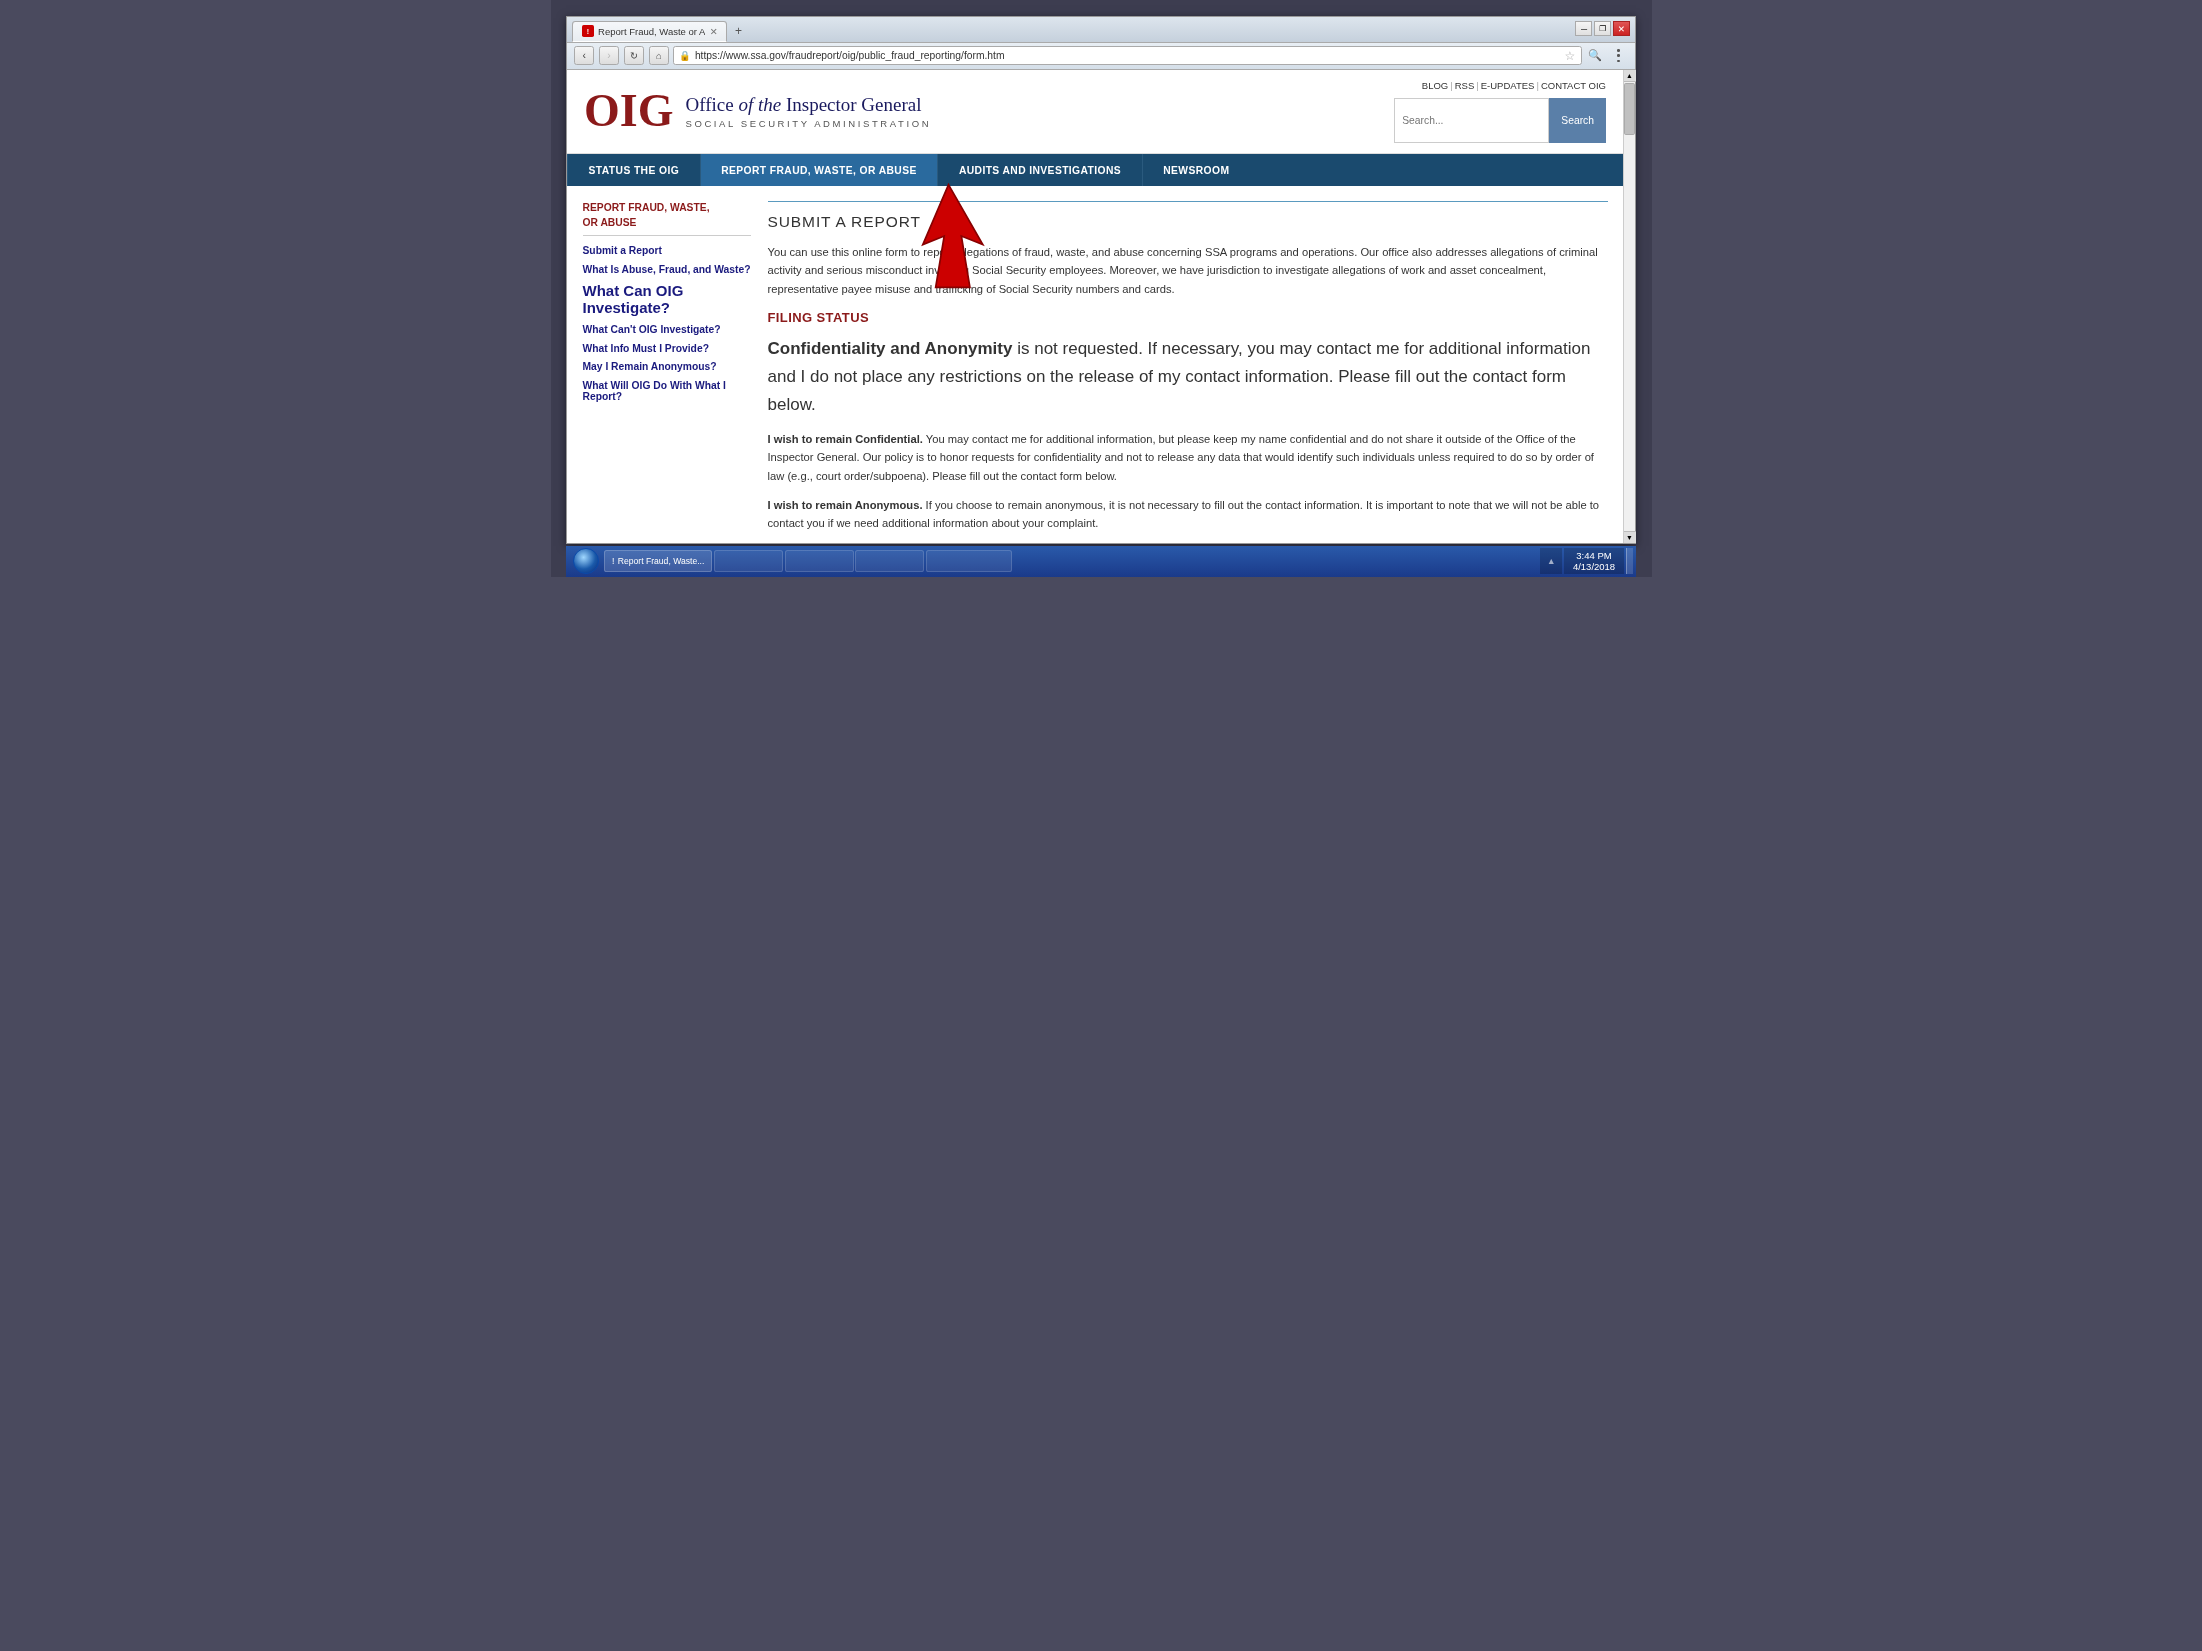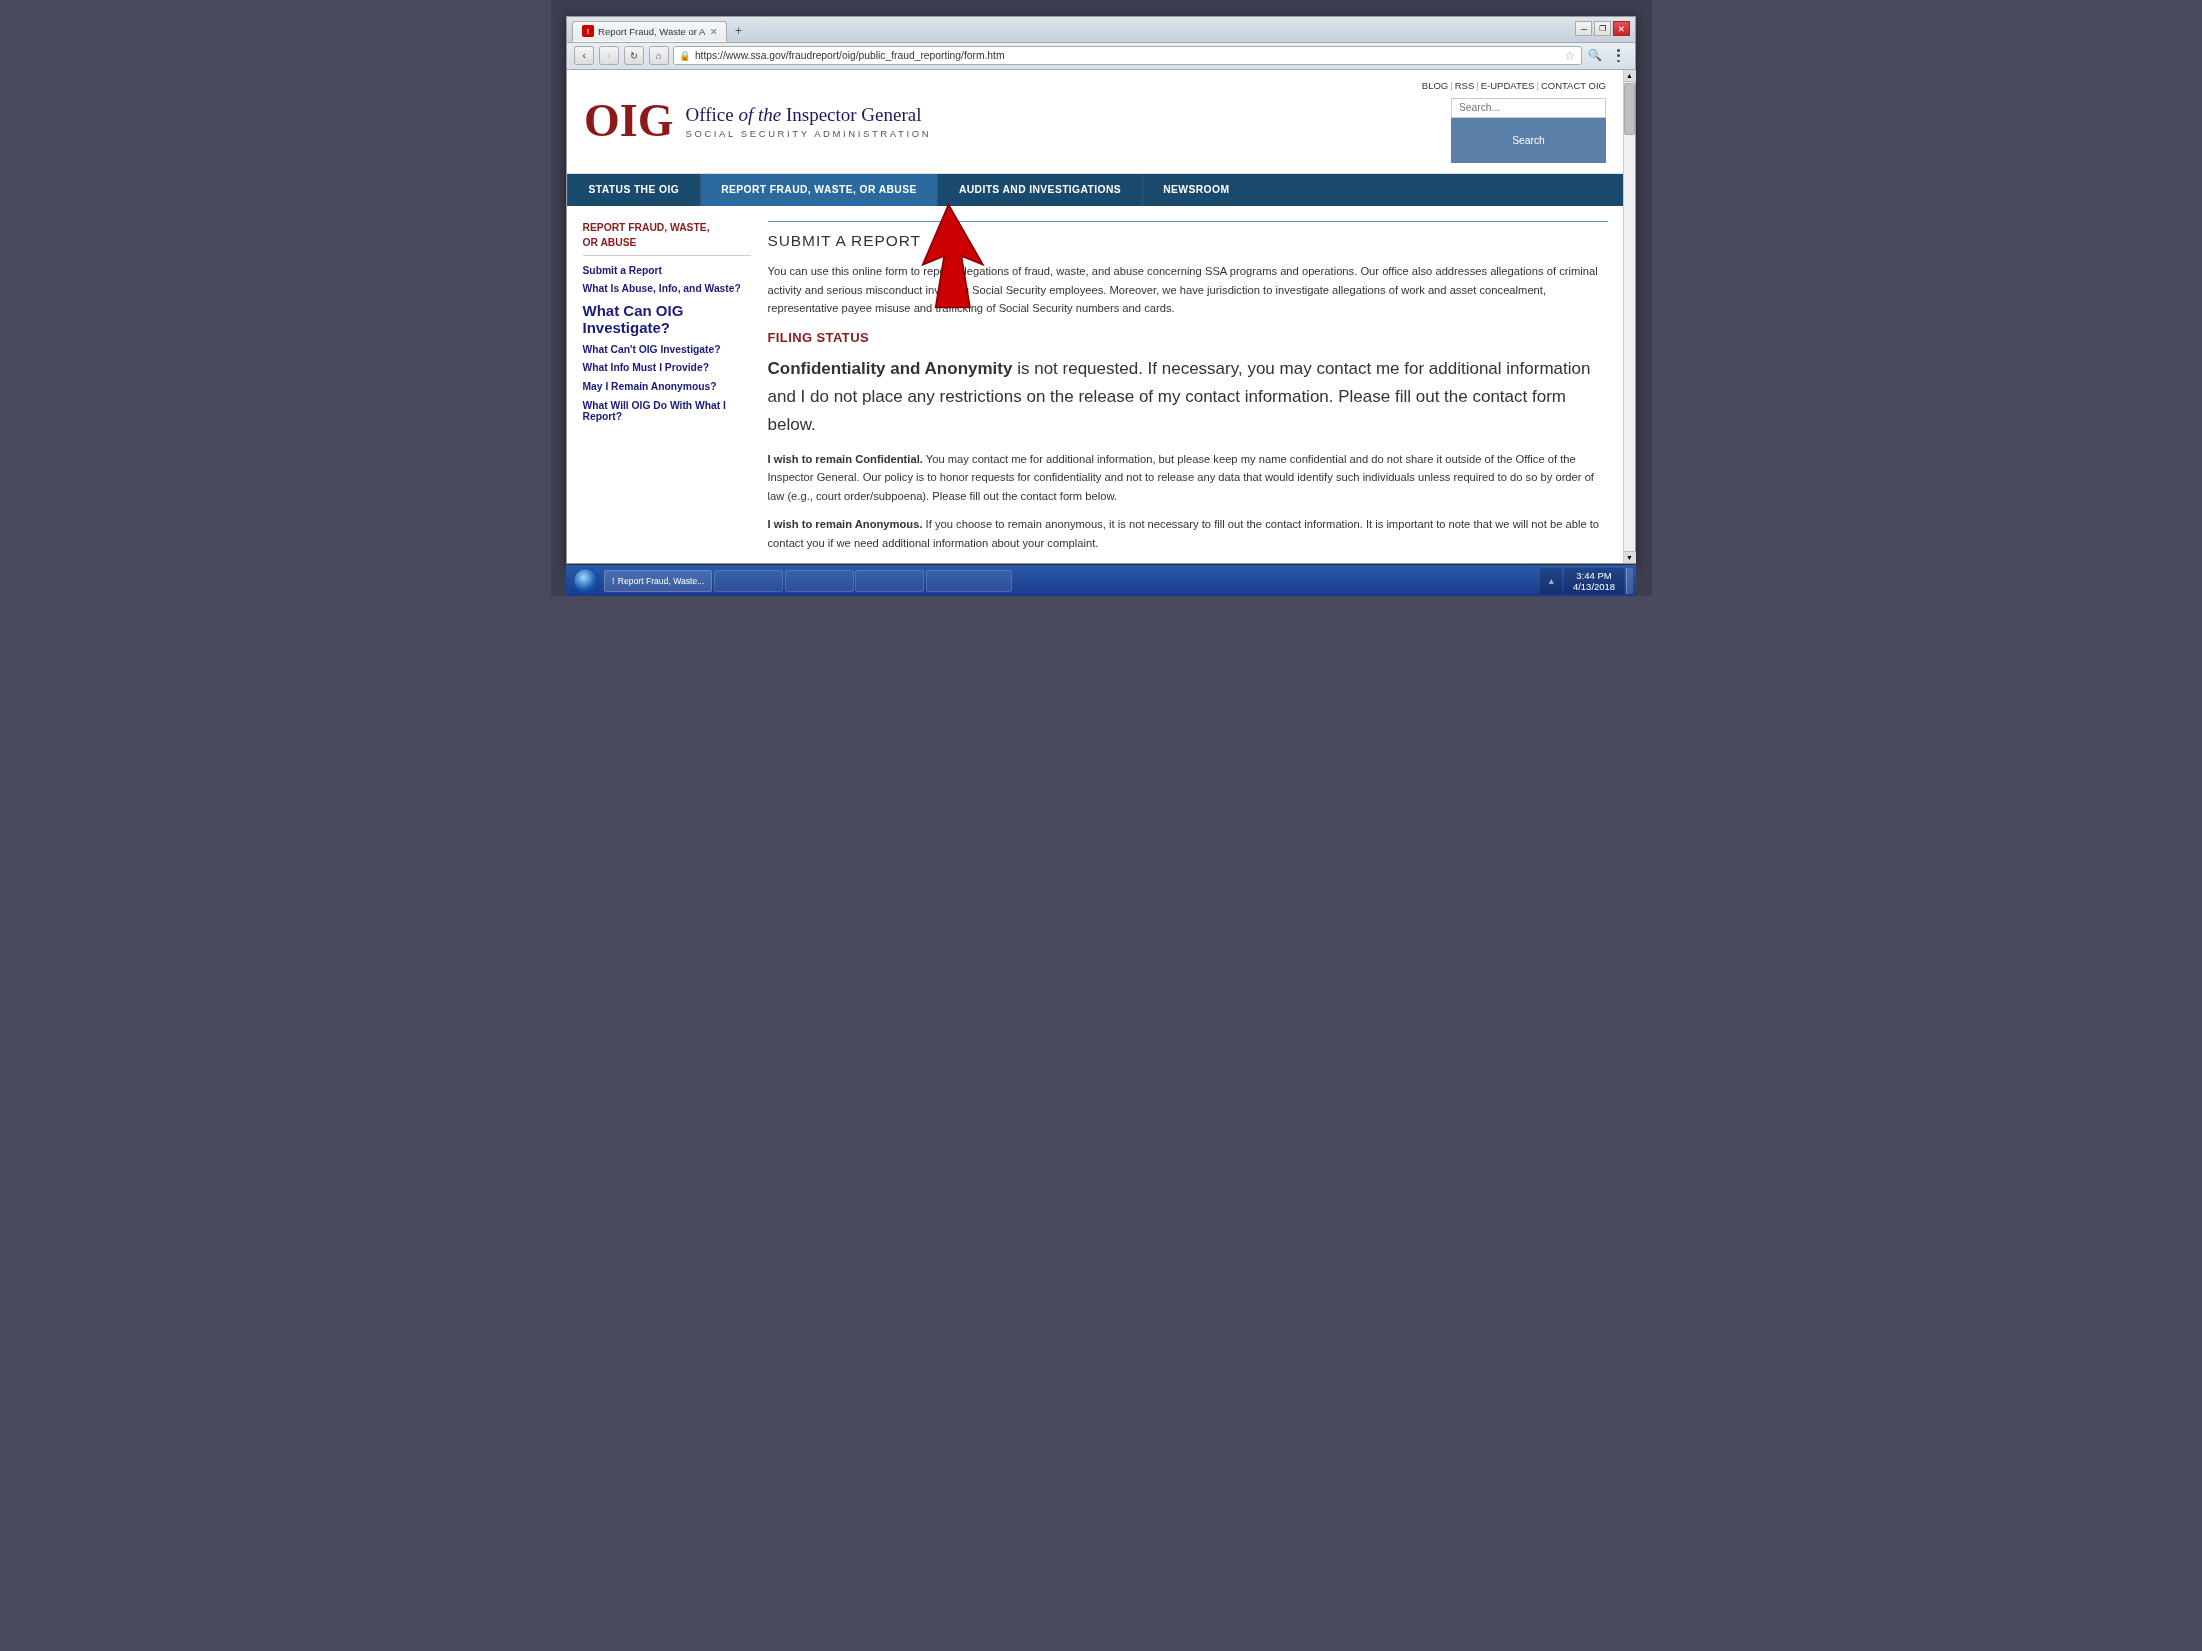--- a/index.html
+++ b/index.html
@@ -98,21 +98,21 @@
           <div style="display:flex; flex-direction:column; align-items:flex-end; gap:6.9px;">
             <div style="display:flex; gap:2px; font-size:9.5px; color:#333;">
               <a style="color:#333;text-decoration:none;cursor:pointer;">BLOG</a>
               <span style="color:#aaa;">|</span>
               <a style="color:#333;text-decoration:none;cursor:pointer;">RSS</a>
               <span style="color:#aaa;">|</span>
               <a style="color:#333;text-decoration:none;cursor:pointer;">E-UPDATES</a>
               <span style="color:#aaa;">|</span>
               <a style="color:#333;text-decoration:none;cursor:pointer;">CONTACT OIG</a>
             </div>
-            <div style="display:flex;flex-direction:column;">
+            <div style="display:flex;">
               <input type="text" placeholder="Search..." style="border: 0.9px solid rgb(204, 204, 204); padding: 3.4px 6.9px; font-size: 10.3px; width: 155px; outline: none; color: rgb(153, 153, 153);">
               <button style="background:#5a7fa8; color:white; border:none; padding:17px 12px; font-size:10.3px; cursor:pointer;">Search</button>
             </div>
           </div>
         </div>
 
         <div style="background:#1a4a6e; display:flex; align-items:center;">
           <div style="color:white; padding:10.3px 20.6px; font-size:10.3px; font-weight:bold; letter-spacing:0.4px; cursor:pointer; border-right:0.9px solid #2a5a7e; border-left:0.9px solid #2a5a7e;">STATUS THE OIG</div>
           <div style="color:white; padding:10.3px 20.6px; font-size:10.3px; font-weight:bold; letter-spacing:0.4px; cursor:pointer; border-right:0.9px solid #2a5a7e; background:#2a6a9e;">REPORT FRAUD, WASTE, OR ABUSE</div>
           <div style="color:white; padding:10.3px 20.6px; font-size:10.3px; font-weight:bold; letter-spacing:0.4px; cursor:pointer; border-right:0.9px solid #2a5a7e;">AUDITS AND INVESTIGATIONS</div>
@@ -120,21 +120,21 @@
         </div>
 
         <div style="display:flex; padding:15.5px 15.5px 0 15.5px; gap:17px; background:white; position:relative;">
 
           <div style="width:168px; flex-shrink:0;">
             <div style="color:#8b1a1a; font-size:10.3px; font-weight:bold; margin-bottom:5.2px; line-height:1.4;">
               REPORT FRAUD, WASTE,<br>OR ABUSE
             </div>
             <hr style="border:none;border-top:0.9px solid #ccc;margin-bottom:8.6px;">
             <a style="display:block;color:#1a1a7e;font-size:10.3px;text-decoration:none;margin-bottom:7.7px;font-weight:bold;cursor:pointer;">Submit a Report</a>
-            <a style="display:block;color:#1a1a7e;font-size:10.3px;text-decoration:none;margin-bottom:7.7px;font-weight:bold;cursor:pointer;">What Is Abuse, Info, and Waste?</a>
+            <a style="display:block;color:#1a1a7e;font-size:10.3px;text-decoration:none;margin-bottom:7.7px;font-weight:bold;cursor:pointer;">What Is Abuse, Fraud, and Waste?</a>
             <a style="display:block;color:#1a1a7e;font-size:15px;text-decoration:none;margin-bottom:7.7px;font-weight:bold;cursor:pointer;">What Can OIG Investigate?</a>
             <a style="display:block;color:#1a1a7e;font-size:10.3px;text-decoration:none;margin-bottom:7.7px;font-weight:bold;cursor:pointer;">What Can't OIG Investigate?</a>
             <a style="display:block;color:#1a1a7e;font-size:10.3px;text-decoration:none;margin-bottom:7.7px;font-weight:bold;cursor:pointer;">What Info Must I Provide?</a>
             <a style="display:block;color:#1a1a7e;font-size:10.3px;text-decoration:none;margin-bottom:7.7px;font-weight:bold;cursor:pointer;">May I Remain Anonymous?</a>
             <a style="display:block;color:#1a1a7e;font-size:10.3px;text-decoration:none;margin-bottom:7.7px;font-weight:bold;cursor:pointer;">What Will OIG Do With What I Report?</a>
           </div>
 
           <div style="flex:1; border-top:1.7px solid #5a9abf; position:relative;">
             <h1 style="font-size:15.5px;color:#333;font-weight:normal;margin:10.3px 0 12px 0;letter-spacing:0.9px;">SUBMIT A REPORT</h1>
 

